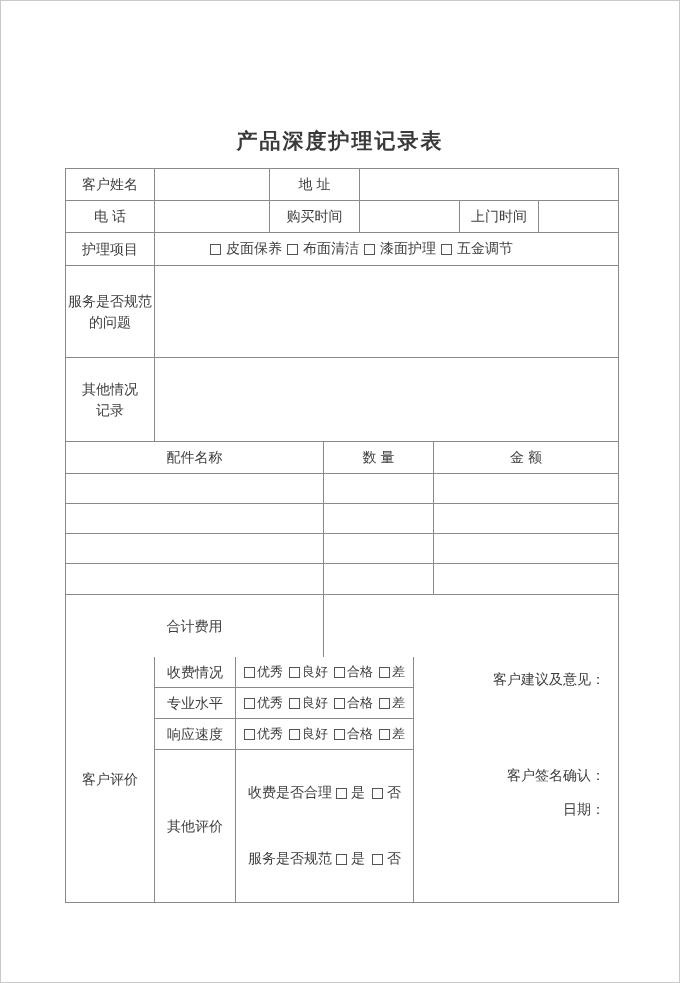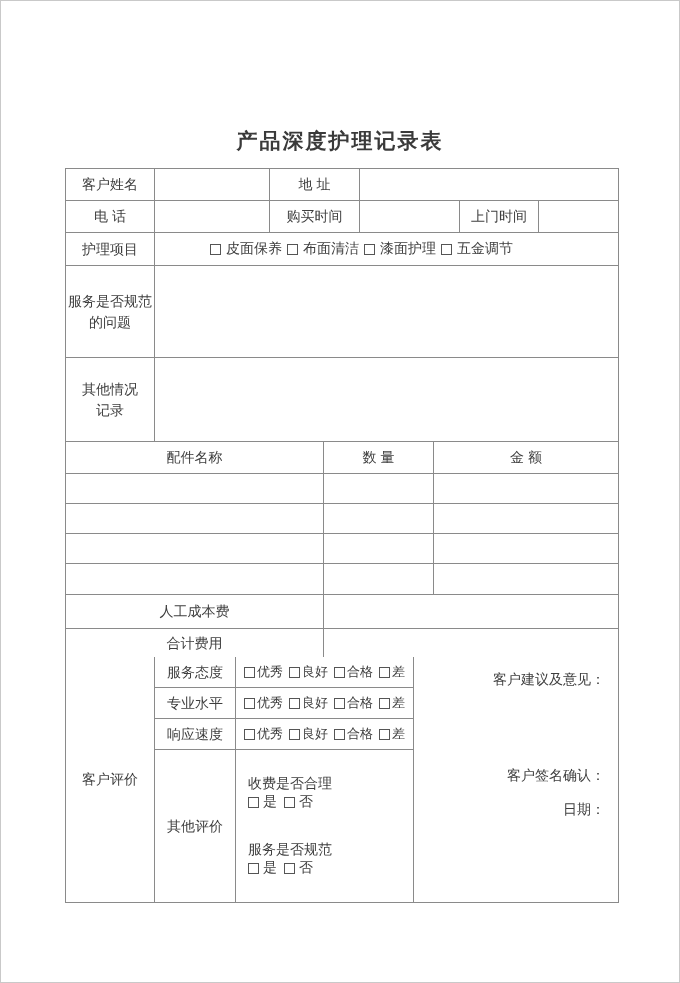--- a/index.html
+++ b/index.html
@@ -33,21 +33,21 @@
   .cb{
     display:inline-block;width:11px;height:11px;border:1px solid #555;
     background:#fff;flex:none;vertical-align:-1px;
   }
   .opt{display:inline-flex;align-items:center;gap:5px;white-space:nowrap;}
   .care-opts{gap:5px;padding-right:50px;}
   .ropts{gap:6px;font-size:13px;justify-content:center;}
   .ropts .opt{gap:2px;}
   .qcol{flex-direction:column;align-items:stretch;justify-content:space-around;
         padding:10px 12px;}
-  .qline{display:flex;align-items:flex-start;justify-content:space-between;flex-direction:column;}
+  .qline{display:flex;align-items:flex-start;justify-content:space-between;}
   .qline .opts{display:inline-flex;gap:7px;}
   .qline .opt{gap:4px;}
   .sug{flex-direction:column;align-items:flex-end;justify-content:flex-start;
        padding:14px 13px;line-height:16px;}
   .sug .sig{margin-top:80px;}
   .sug .date{margin-top:18px;}
 </style>
 </head>
 <body>
 
@@ -131,37 +131,33 @@
         <div class="row" style="height:30px">
           <div class="c br bb" style="width:258px"></div>
           <div class="c br bb" style="width:110px"></div>
           <div class="c bb flex1"></div>
         </div>
         <div class="row" style="height:31px">
           <div class="c br bb" style="width:258px"></div>
           <div class="c br bb" style="width:110px"></div>
           <div class="c bb flex1"></div>
         </div>
-        <div class="row" style="height:34px">
-          <div class="c lbl br bb" style="width:258px">人工成本费</div>
-          <div class="c bb flex1"></div>
-        </div>
         <div class="row flex1">
           <div class="c lbl br" style="width:258px">合计费用</div>
           <div class="c flex1"></div>
         </div>
       </div>
     </div>
 
     <div class="row flex1">
       <div class="c lbl br" style="width:89px">客户评价</div>
 
       <div class="col br" style="width:259px">
         <div class="row" style="height:31px">
-          <div class="c lbl br bb" style="width:81px">服务态度</div>
+          <div class="c lbl br bb" style="width:81px">收费情况</div>
           <div class="c bb flex1 ropts">
             <span class="opt">
                 <span class="cb"></span>
                 <span>优秀</span>
               </span>
             <span class="opt">
                 <span class="cb"></span>
                 <span>良好</span>
               </span>
             <span class="opt">

